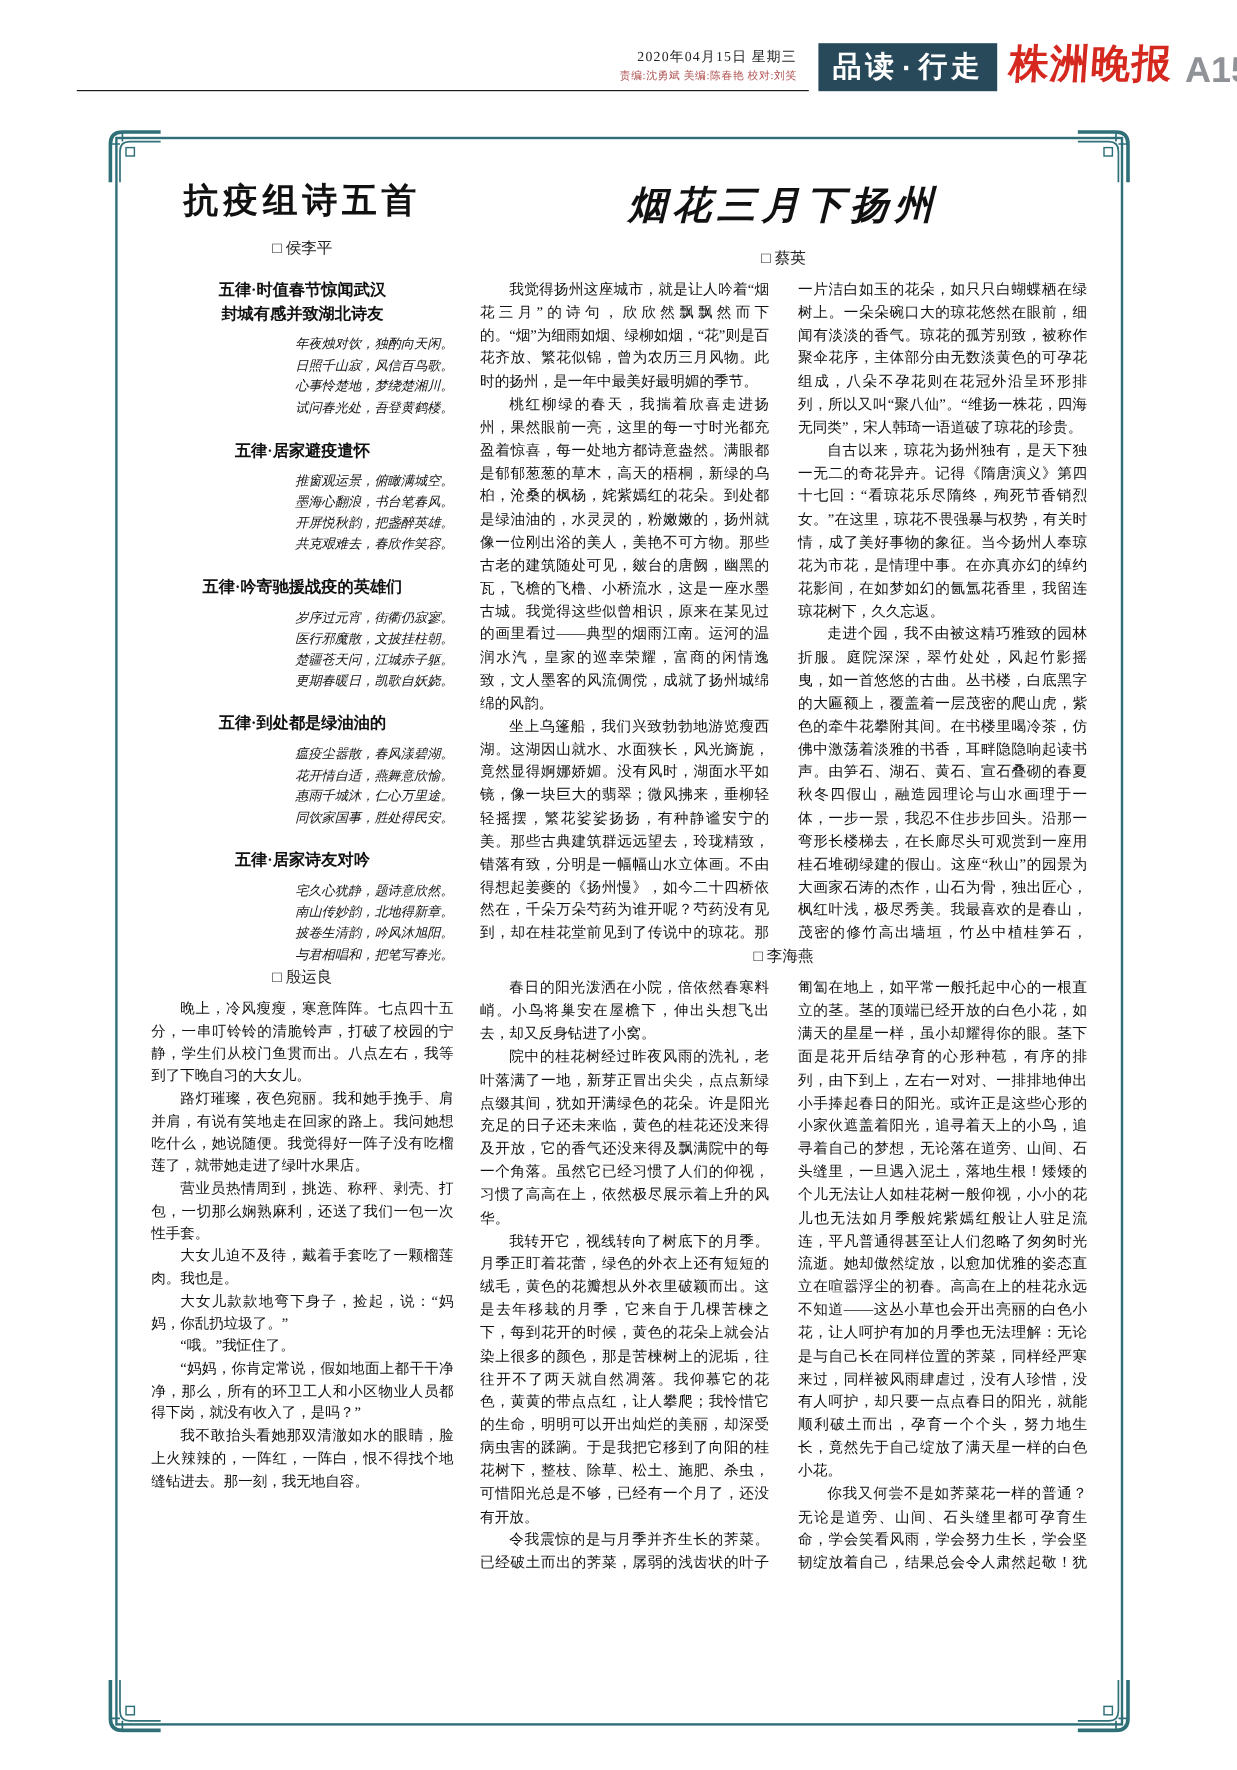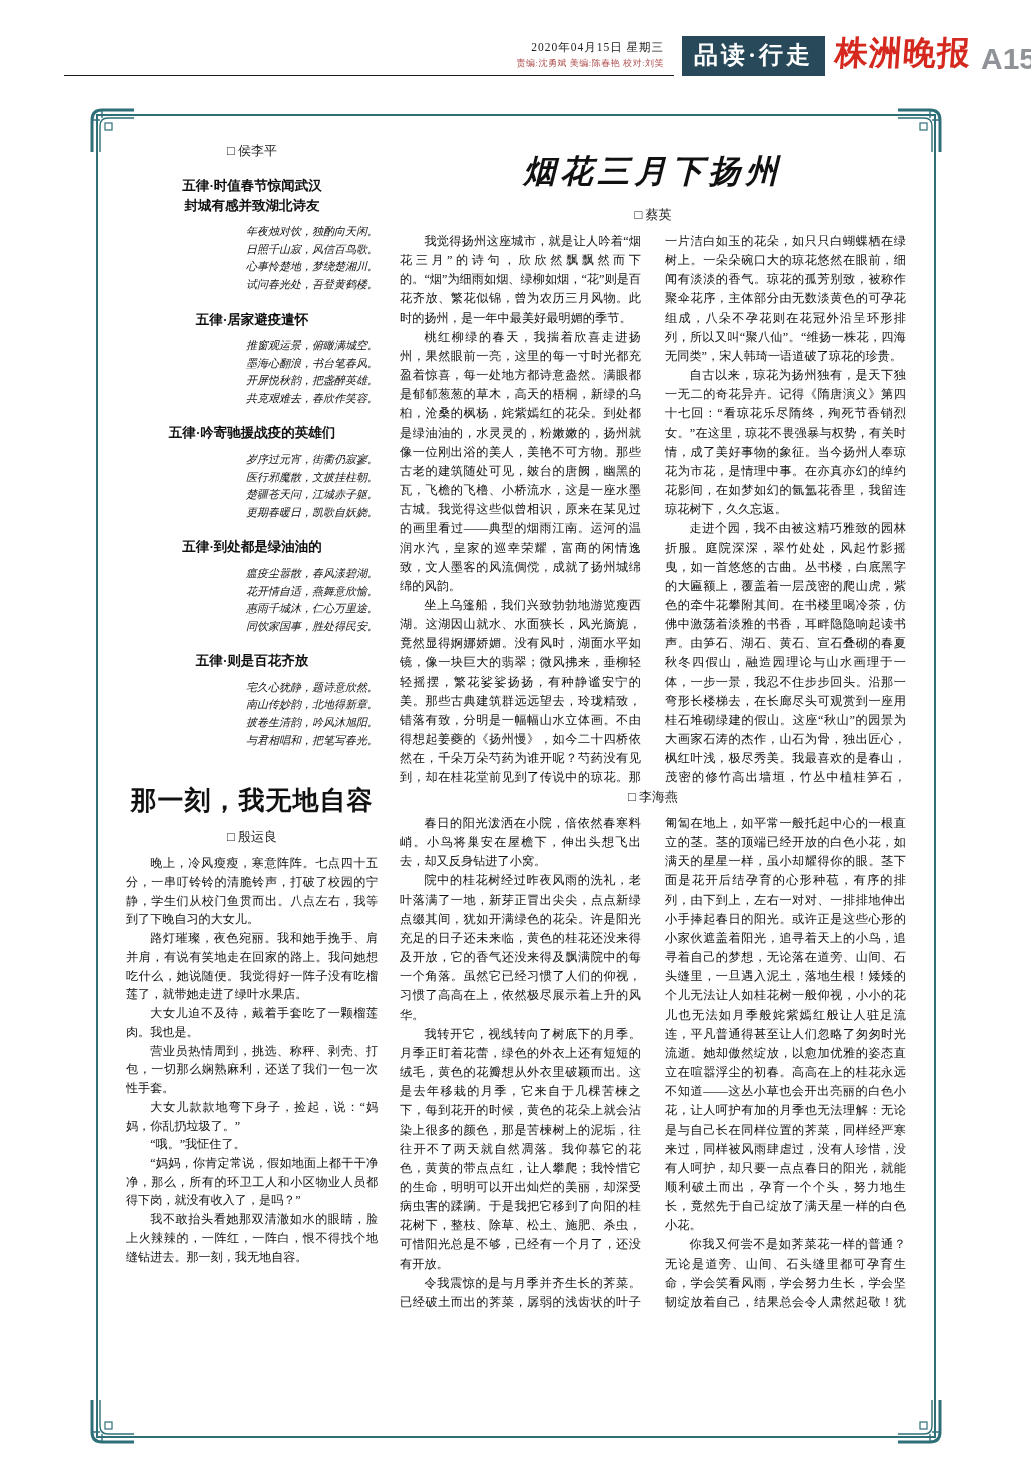--- a/index.html
+++ b/index.html
@@ -4,21 +4,21 @@
 <style>
   html,body{margin:0;padding:0;background:#fff;}
   .page{position:relative;width:1031px;height:1475px;background:#ffffff;overflow:hidden;
         font-family:"Liberation Serif",serif;color:#111;}
   
   .topbar{position:absolute;left:64px;top:26px;width:905px;height:50px;display:flex;align-items:flex-end;}
   .top-left{flex:0 0 600px;border-bottom:1.5px solid #1a1a1a;padding-bottom:5px;text-align:right;padding-right:10px;margin-top:40px;}
   .dateline{font-size:11.5px;color:#222;letter-spacing:1px;}
   .editors{font-size:9px;color:#b05050;margin-top:2px;letter-spacing:.5px;}
   .section-box{background:#27495a;color:#fff;font-size:24px;font-weight:bold;letter-spacing:3px;
-               padding:3px 12px 5px;margin-left:8px;font-family:Liberation Serif, serif;white-space:nowrap;}
+               padding:3px 12px 5px;margin-left:8px;font-family:Liberation Mono, monospace;white-space:nowrap;}
   .masthead{color:#d5281e;font-size:33px;font-weight:900;letter-spacing:1px;margin-left:10px;
             font-family:"Liberation Serif",serif;transform:skewX(-4deg);white-space:nowrap;}
   .pageno{color:#8f9296;font-size:30px;font-weight:600;margin-left:10px;font-family:"Liberation Sans",sans-serif;}
   
   .frame{position:absolute;left:96px;top:114px;width:840px;height:1324px;border:2px solid #2e6f78;box-sizing:border-box;}
   .corner{position:absolute;width:44px;height:44px;}
   .c-tl{left:-8px;top:-8px;}
   .c-tr{right:-8px;top:-8px;transform:rotate(90deg);}
   .c-br{right:-8px;bottom:-8px;transform:rotate(180deg);}
   .c-bl{left:-8px;bottom:-8px;transform:rotate(270deg);}
@@ -78,20 +78,21 @@
     <svg class="corner c-bl" viewBox="0 0 44 44">
       <path d="M2 44 L2 12 Q2 2 12 2 L44 2" fill="none" stroke="#2e6f78" stroke-width="3"></path>
       <path d="M10 44 L10 18 Q10 10 18 10 L44 10" fill="none" stroke="#2e6f78" stroke-width="1.4"></path>
       <path d="M12 2 L12 10 M2 12 L10 12" fill="none" stroke="#2e6f78" stroke-width="1.4"></path>
       <rect x="15" y="15" width="7" height="7" fill="none" stroke="#2e6f78" stroke-width="1.2"></rect>
     </svg>
 
     <div class="content">
 
       <div class="left-col">
+        <div class="h-left">抗疫组诗五首</div>
         <div class="author">□ 侯李平</div>
 
         <div class="poem-group">
           <div class="poem-sub">五律·时值春节惊闻武汉
 封城有感并致湖北诗友</div>
           <div class="poem-lines">
               <p>年夜烛对饮，独酌向天闲。</p>
               <p>日照千山寂，风信百鸟歌。</p>
               <p>心事怜楚地，梦绕楚湘川。</p>
               <p>试问春光处，吾登黄鹤楼。</p>
@@ -118,36 +119,35 @@
         <div class="poem-group">
           <div class="poem-sub">五律·到处都是绿油油的</div>
           <div class="poem-lines">
               <p>瘟疫尘嚣散，春风漾碧湖。</p>
               <p>花开情自适，燕舞意欣愉。</p>
               <p>惠雨千城沐，仁心万里途。</p>
               <p>同饮家国事，胜处得民安。</p>
             </div>
         </div>
         <div class="poem-group">
-          <div class="poem-sub">五律·则是百花齐放</div>
+          <div class="poem-sub">五律·居家诗友对吟</div>
           <div class="poem-lines">
               <p>宅久心犹静，题诗意欣然。</p>
               <p>南山传妙韵，北地得新章。</p>
               <p>披卷生清韵，吟风沐旭阳。</p>
               <p>与君相唱和，把笔写春光。</p>
             </div>
         </div>
 
-        <div class="h-left2">那一刻，我无地自容</div>
         <div class="author">□ 殷运良</div>
         <div class="body-text">
             <p>晚上，冷风瘦瘦，寒意阵阵。七点四十五分，一串叮铃铃的清脆铃声，打破了校园的宁静，学生们从校门鱼贯而出。八点左右，我等到了下晚自习的大女儿。</p>
             <p>路灯璀璨，夜色宛丽。我和她手挽手、肩并肩，有说有笑地走在回家的路上。我问她想吃什么，她说随便。我觉得好一阵子没有吃榴莲了，就带她走进了绿叶水果店。</p>
+            <p>营业员热情周到，挑选、称秤、剥壳、打包，一切那么娴熟麻利，还送了我们一包一次性手套。</p>
             <p>大女儿迫不及待，戴着手套吃了一颗榴莲肉。我也是。</p>
-            <p>营业员热情周到，挑选、称秤、剥壳、打包，一切那么娴熟麻利，还送了我们一包一次性手套。</p>
             <p>大女儿款款地弯下身子，捡起，说：“妈妈，你乱扔垃圾了。”</p>
             <p>“哦。”我怔住了。</p>
             <p>“妈妈，你肯定常说，假如地面上都干干净净，那么，所有的环卫工人和小区物业人员都得下岗，就没有收入了，是吗？”</p>
             <p>我不敢抬头看她那双清澈如水的眼睛，脸上火辣辣的，一阵红，一阵白，恨不得找个地缝钻进去。那一刻，我无地自容。</p>
           </div>
       </div>
 
       <div class="right-col">
         <div class="h-main">烟花三月下扬州</div>
         <div class="author">□ 蔡英</div>

